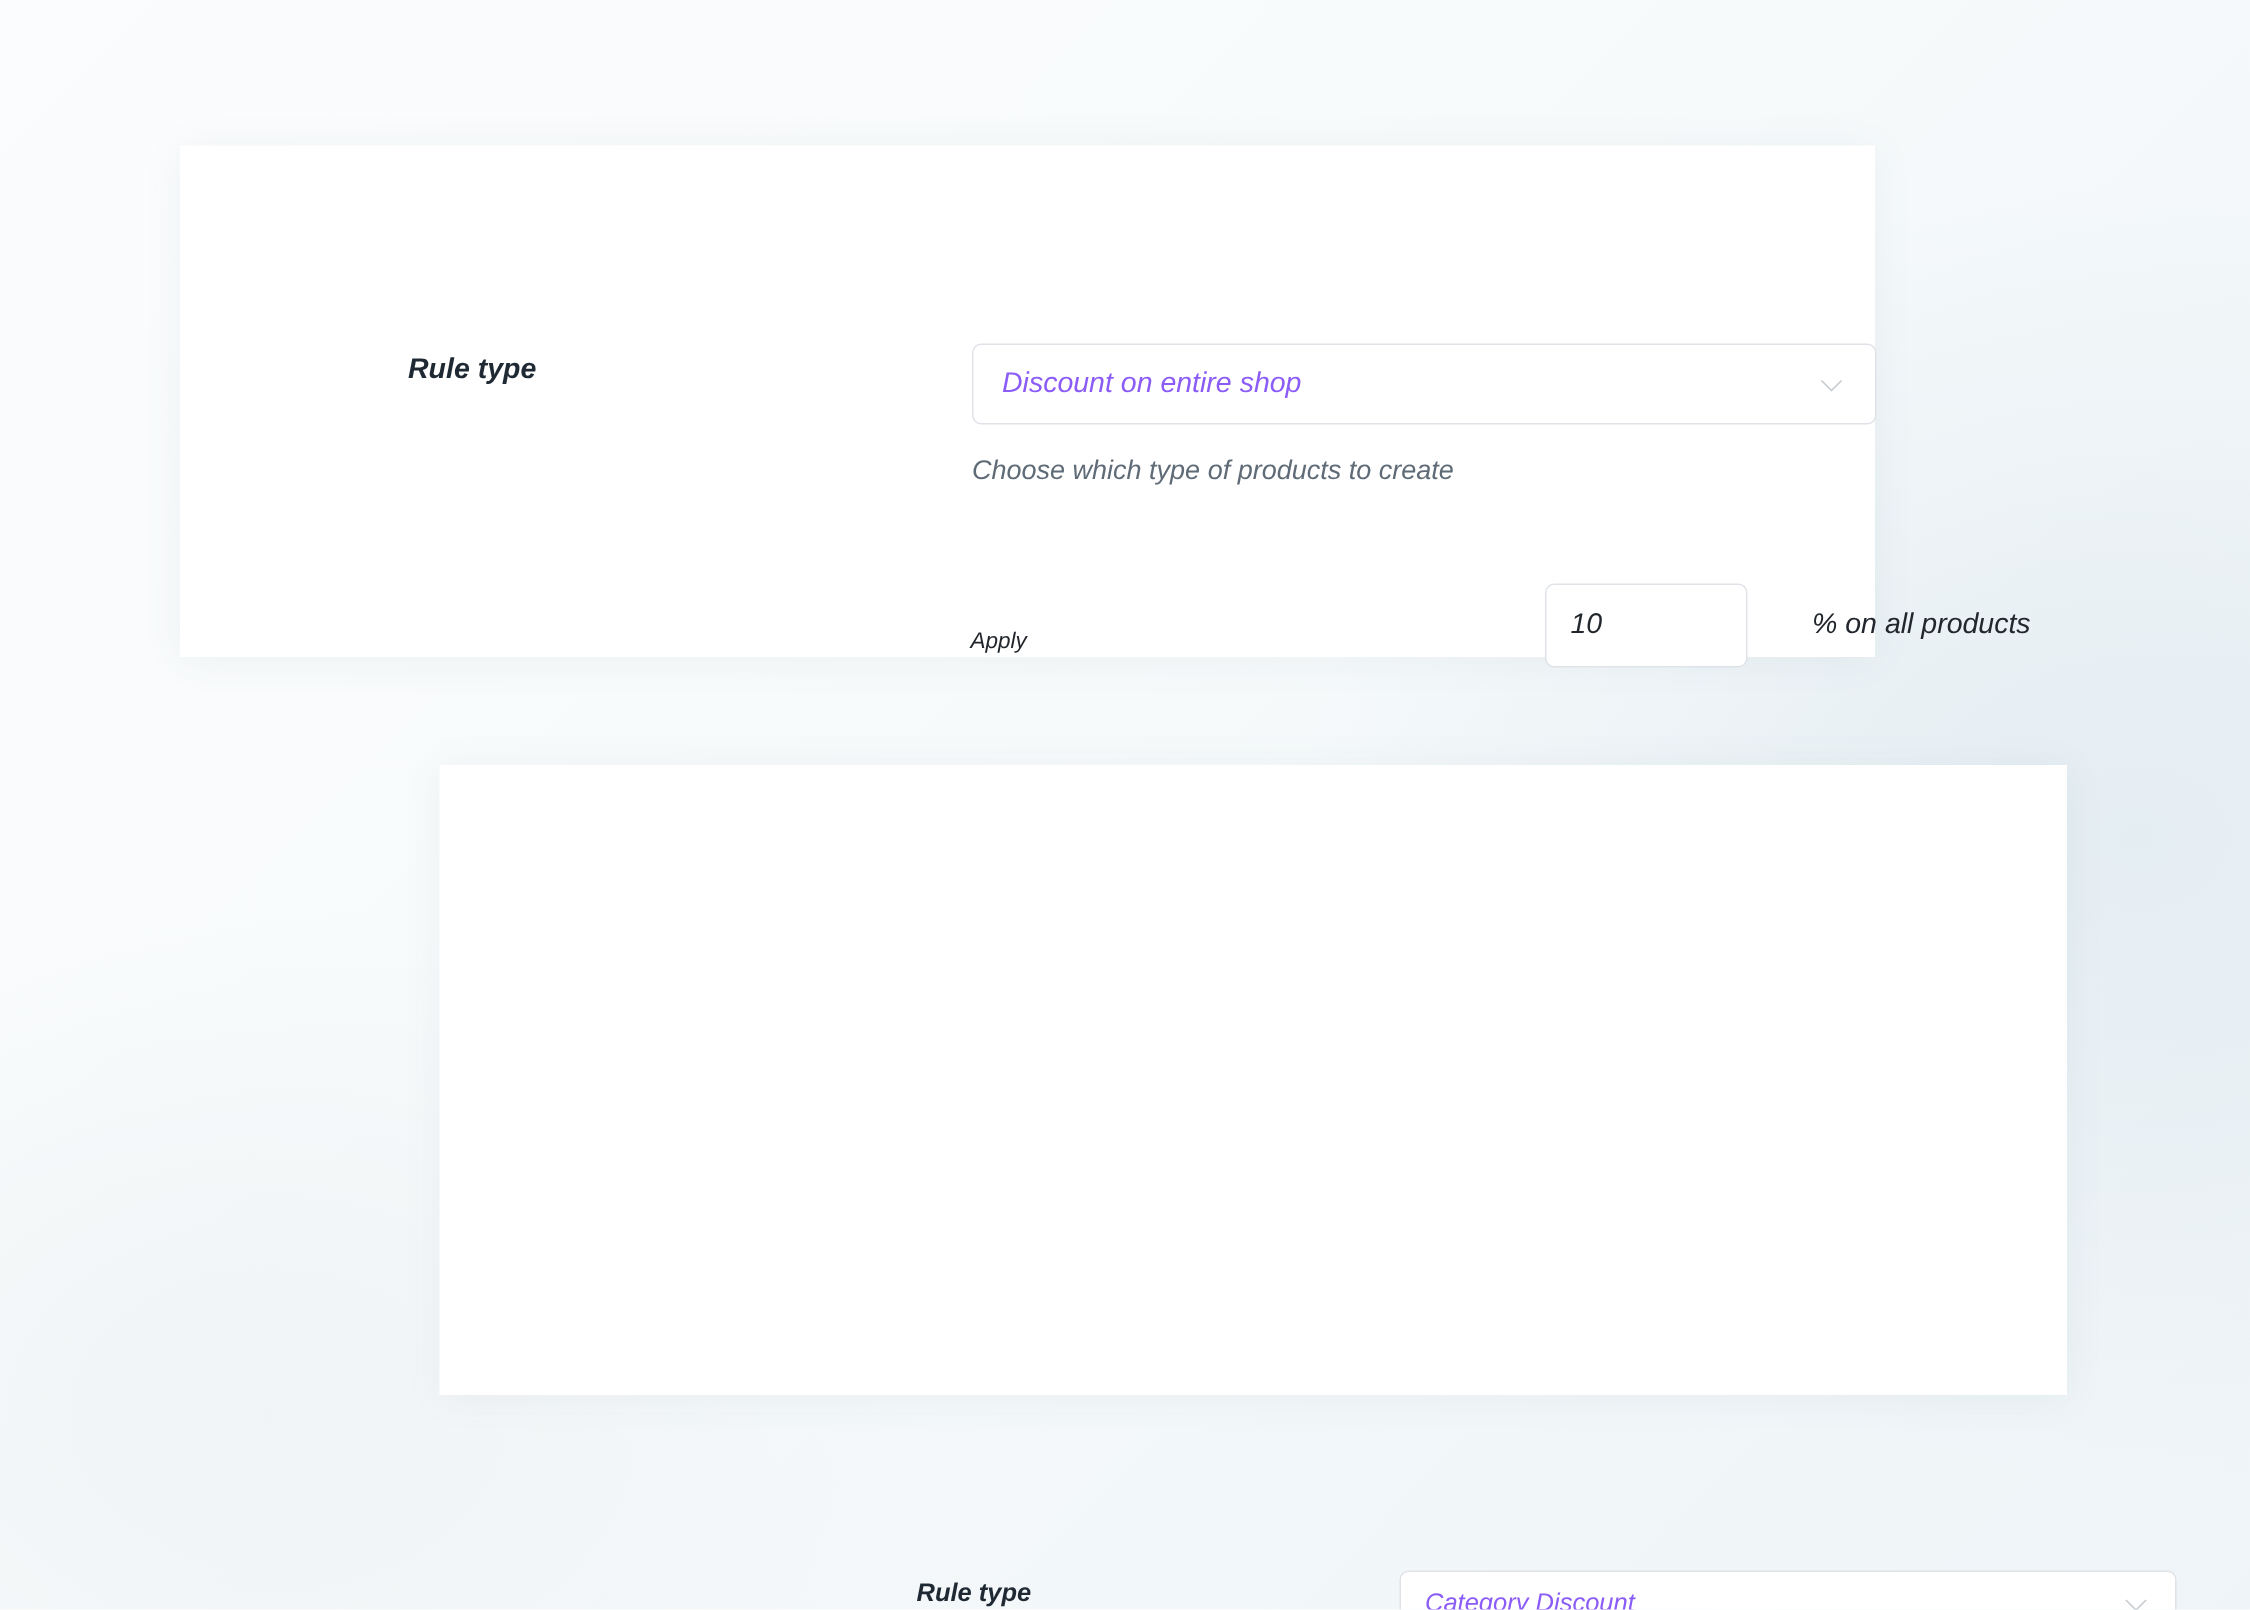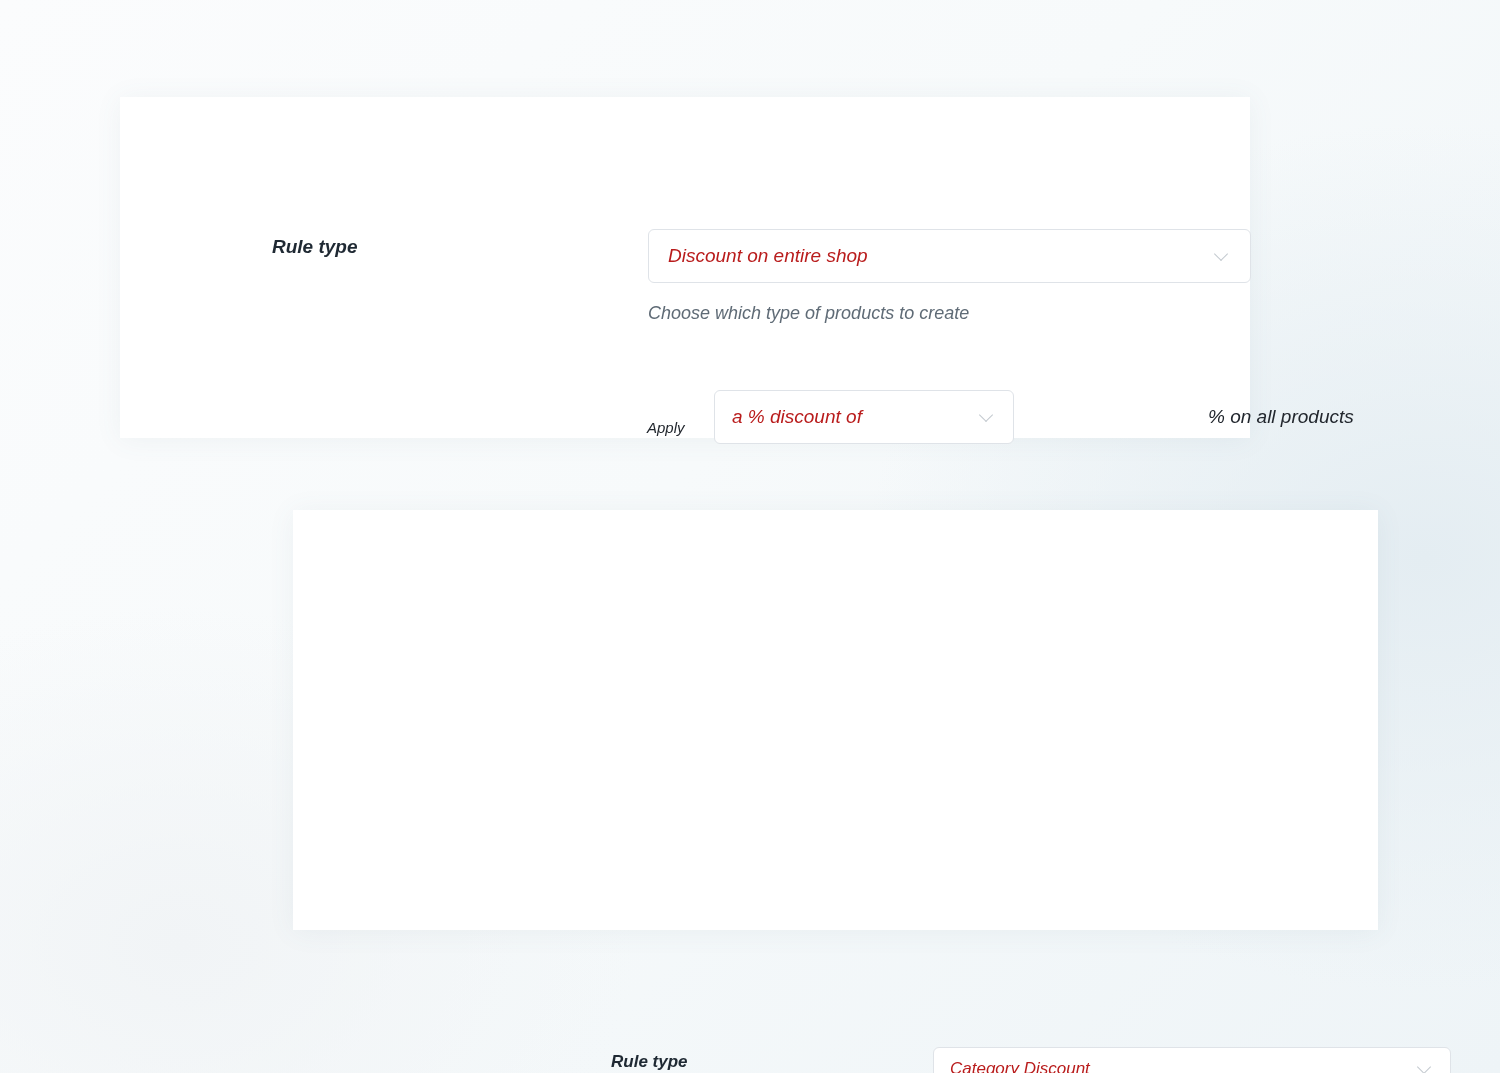--- a/index.html
+++ b/index.html
@@ -53,21 +53,21 @@
   }
 
   
   .select {
     position: relative;
     display: inline-flex;
     align-items: center;
     background: #ffffff;
     border: 1px solid #dfe3e8;
     border-radius: 6px;
-    color: #b91c1c;
+    color: #8b5cf6;
     cursor: pointer;
     white-space: nowrap;
     overflow: hidden;
   }
 
   .select .sel-value {
     flex: 1 1 auto;
     overflow: hidden;
     text-overflow: ellipsis;
     white-space: nowrap;
@@ -154,25 +154,22 @@
   <div class="select" id="p1-select-ruletype">
     <span class="sel-value">Discount on entire shop</span>
     <span class="chev"></span>
   </div>
 
   <div class="help-text" id="p1-help-ruletype">Choose which type of products to create</div>
 
 
   <div class="inline-text" id="p1-apply-word">Apply</div>
 
-  <div class="select" id="p1-select-type">
-    <span class="sel-value">a % discount of</span>
-    <span class="chev"></span>
-  </div>
-
+
+  <input class="textinput" id="p1-amount" type="text" value="10" style="">
 
   <div class="inline-text" id="p1-suffix">% on all products</div>
 
 </div>
 
 <div class="panel" id="panel-category">
 
   <div class="field-label" id="p2-label-ruletype" style="position:absolute">Rule type</div>
 
   <div class="select" id="p2-select-ruletype">

